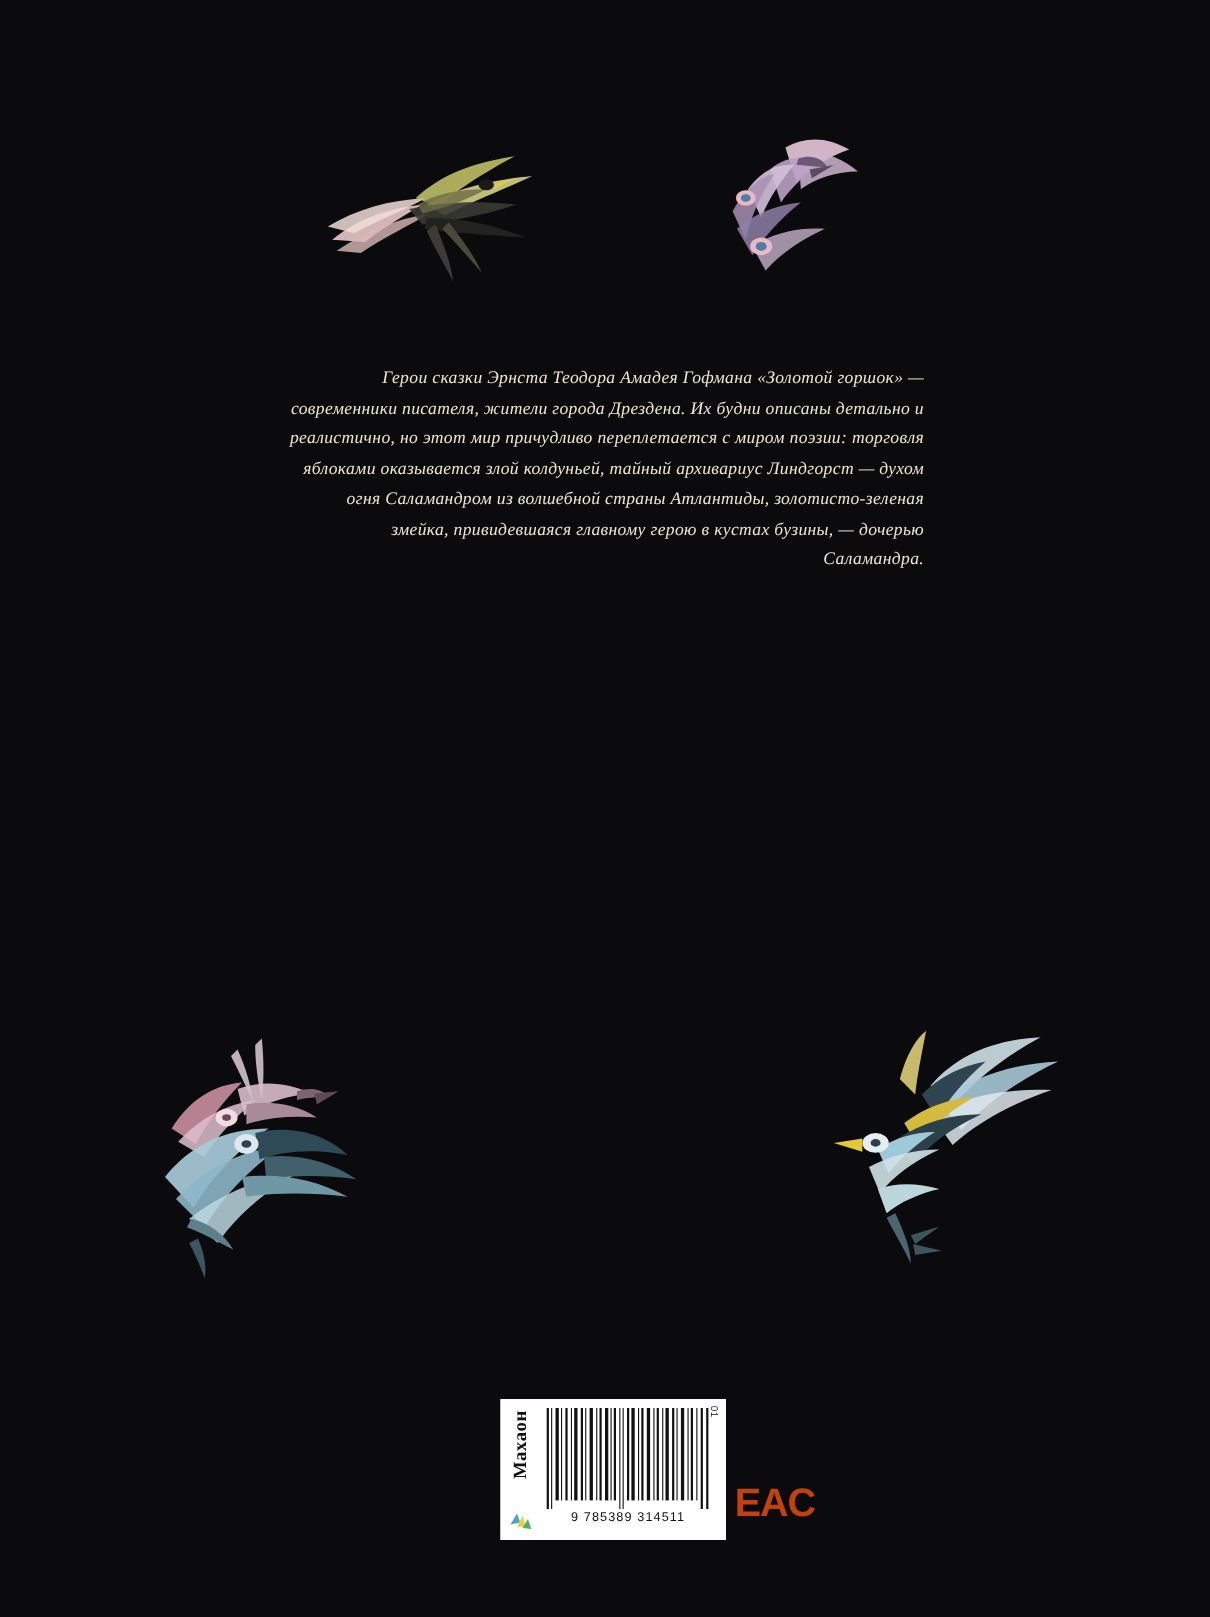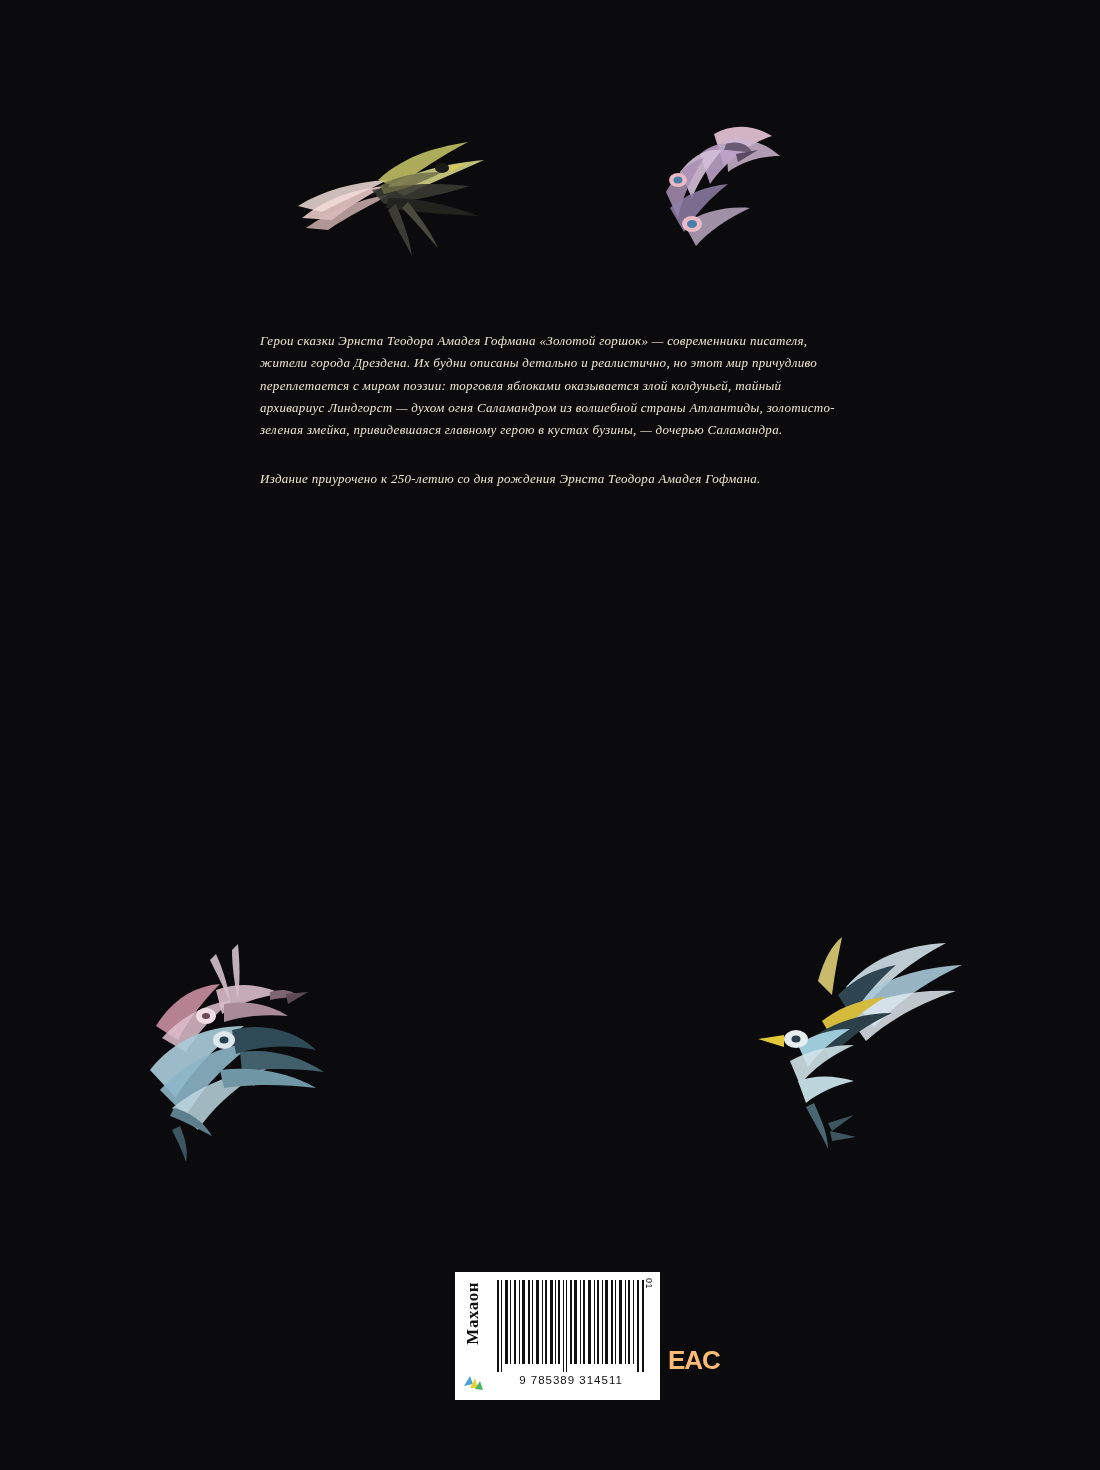--- a/index.html
+++ b/index.html
@@ -19,25 +19,25 @@
     height: 1470px;
     background: #0b0b0d;
     overflow: hidden;
   }
   
   .blurb {
     position: absolute;
     left: 260px;
     top: 330px;
     width: 580px;
-    text-align: left;
+    text-align: right;
     color: #efe6cf;
     font-family: "Liberation Serif", serif;
     font-style: italic;
-    font-size: 13px;
+    font-size: 16px;
     line-height: 1.72;
     letter-spacing: 0.3px;
   }
   .blurb p {
     margin: 0 0 26px 0;
   }
   .blurb p:last-child { margin-bottom: 0; }
   .blurb .para-3 { margin-top: 4px; }
 
   
@@ -116,22 +116,22 @@
     color: #111;
     writing-mode: vertical-rl;
     letter-spacing: 0.5px;
   }
   .eac-mark {
     position: absolute;
     left: 668px;
     top: 1345px;
     font-family: "Liberation Sans", sans-serif;
     font-weight: bold;
-    font-size: 26px;
-    color: #fdba74;
+    font-size: 36px;
+    color: #c2410c;
     letter-spacing: -1px;
   }
 </style>
 </head>
 <body>
 
 <div class="cover">
 
   <svg class="bird" id="bird-top-left" viewBox="0 0 210 135">
     <g>
@@ -211,21 +211,20 @@
       <ellipse cx="46" cy="104" rx="4.5" ry="3.5" fill="#2b4049"></ellipse>
       <path d="M34 100 L8 104 L34 112 Z" fill="#e3c93a"></path>
       <path d="M64 168 C72 186 78 200 78 214 C72 200 62 184 56 172 Z" fill="#4a6670"></path>
       <path d="M78 188 L104 180 L82 196 Z" fill="#3c555e"></path>
       <path d="M80 196 L106 202 L82 206 Z" fill="#3c555e"></path>
     </g>
   </svg>
 
   <div class="blurb">
     <p class="para-1">Герои сказки Эрнста Теодора Амадея Гофмана «Золотой горшок» — современники писателя, жители города Дрездена. Их будни описаны детально и реалистично, но этот мир причудливо переплетается с миром поэзии: торговля яблоками оказывается злой колдуньей, тайный архивариус Линдгорст — духом огня Саламандром из волшебной страны Атлантиды, золотисто-зеленая змейка, привидевшаяся главному герою в кустах бузины, — дочерью Саламандра.</p>
-    <p class="para-3">Издание приурочено к 250-летию со дня рождения Эрнста Теодора Амадея Гофмана.</p>
   </div>
 
   <div class="barcode-block">
     <div class="publisher-strip">
       <div class="publisher-name">Махаон</div>
       <svg class="publisher-logo" viewBox="0 0 22 22">
         <path d="M2 14 L8 4 L11 12 Z" fill="#4aa3d8"></path>
         <path d="M8 16 L13 6 L16 16 Z" fill="#e8d33a"></path>
         <path d="M13 17 L18 9 L21 18 Z" fill="#4ab36a"></path>
       </svg>

